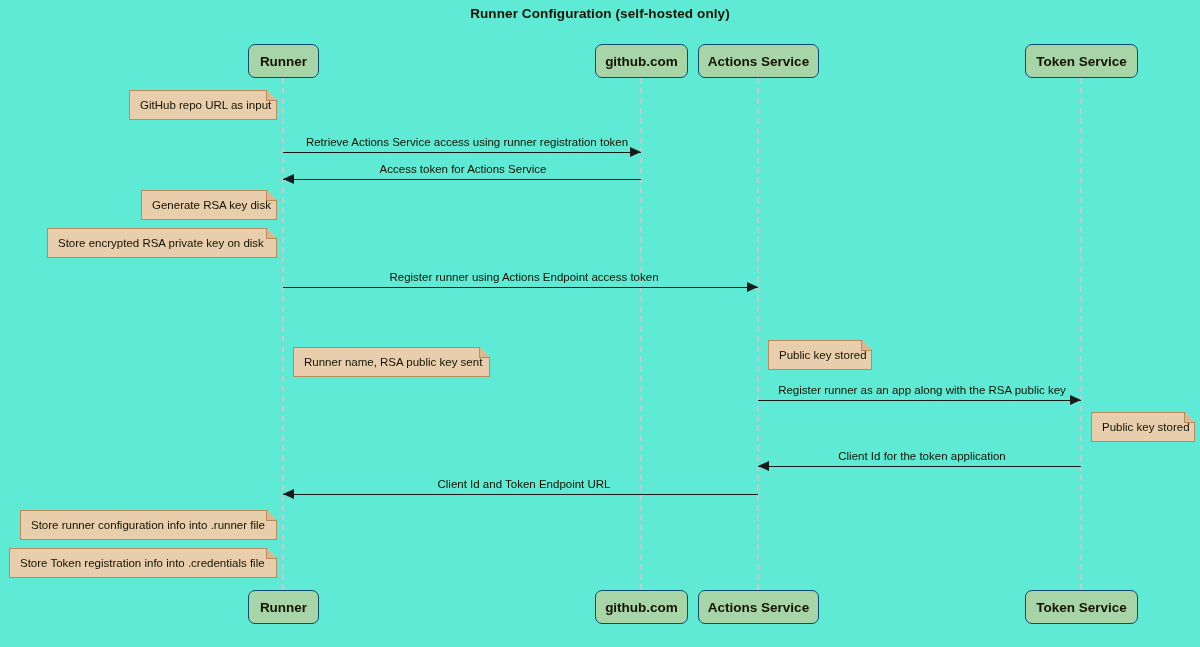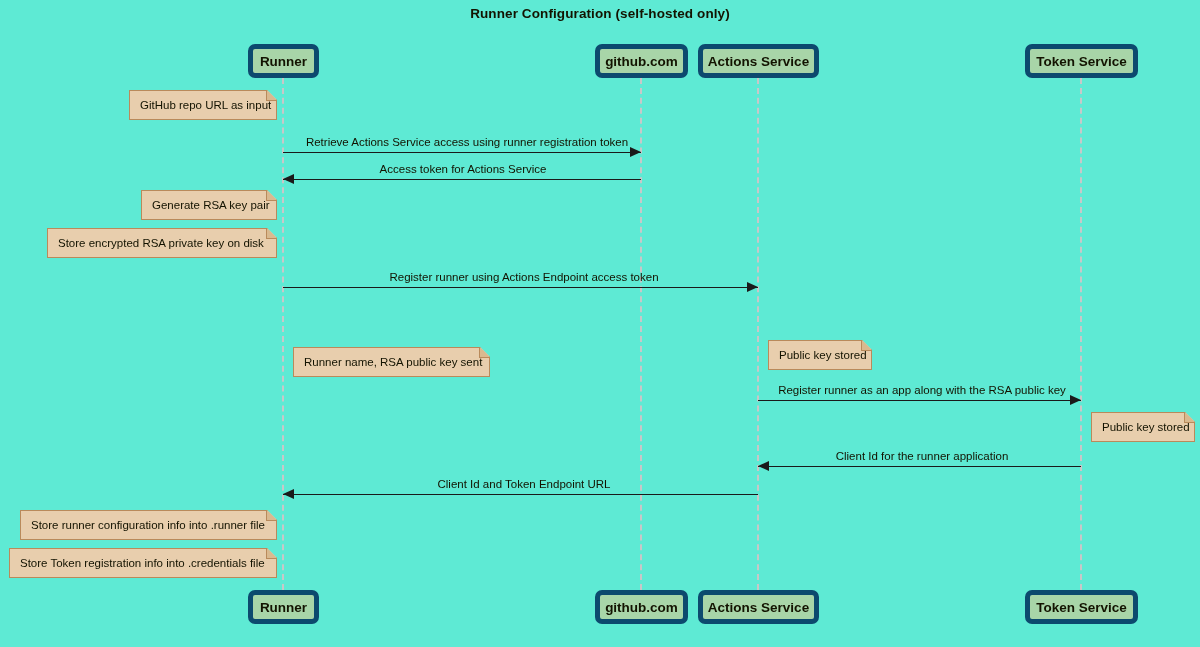--- a/index.html
+++ b/index.html
@@ -31,21 +31,21 @@
   }
   .lifeline {
     position: absolute;
     width: 0;
     border-left: 2px dashed #c8c8c8;
   }
   .actor-box {
     position: absolute;
     height: 34px;
     background: #a8d5a8;
-    border: 5px solid #0c4a6e;
+    border: 1px solid #0c4a6e;
     border-radius: 7px;
     display: flex;
     align-items: center;
     justify-content: center;
     font-size: 13.5px;
     font-weight: bold;
     color: #131300;
     box-sizing: border-box;
     white-space: nowrap;
   }
@@ -128,32 +128,32 @@
       <div class="arrowhead left" style="top: 174px; left: 283px;"></div>
       <div class="msg-label" style="left: 463px; top: 163px;">Access token for Actions Service</div>
       <div class="msg" style="left: 283px; top: 287px; width: 475px;"></div>
       <div class="arrowhead right" style="top: 282px; left: 747px;"></div>
       <div class="msg-label" style="left: 524px; top: 271px;">Register runner using Actions Endpoint access token</div>
       <div class="msg" style="left: 758px; top: 400px; width: 323px;"></div>
       <div class="arrowhead right" style="top: 395px; left: 1070px;"></div>
       <div class="msg-label" style="left: 922px; top: 384px;">Register runner as an app along with the RSA public key</div>
       <div class="msg" style="left: 758px; top: 466px; width: 323px;"></div>
       <div class="arrowhead left" style="top: 461px; left: 758px;"></div>
-      <div class="msg-label" style="left: 922px; top: 450px;">Client Id for the runner application</div>
+      <div class="msg-label" style="left: 922px; top: 450px;">Client Id for the token application</div>
       <div class="msg" style="left: 283px; top: 494px; width: 475px;"></div>
       <div class="arrowhead left" style="top: 489px; left: 283px;"></div>
       <div class="msg-label" style="left: 524px; top: 478px;">Client Id and Token Endpoint URL</div>
     </div>
   <div id="notes">
       <div class="note" style="left: 129px; top: 90px; width: 148px;">
         <span>GitHub repo URL as input</span>
         <span class="fold"></span>
       </div>
       <div class="note" style="left: 141px; top: 190px; width: 136px;">
-        <span>Generate RSA key pair</span>
+        <span>Generate RSA key disk</span>
         <span class="fold"></span>
       </div>
       <div class="note" style="left: 47px; top: 228px; width: 230px;">
         <span>Store encrypted RSA private key on disk</span>
         <span class="fold"></span>
       </div>
       <div class="note" style="left: 293px; top: 299px; width: 197px; margin-top: 48px;">
         <span>Runner name, RSA public key sent</span>
         <span class="fold"></span>
       </div>

